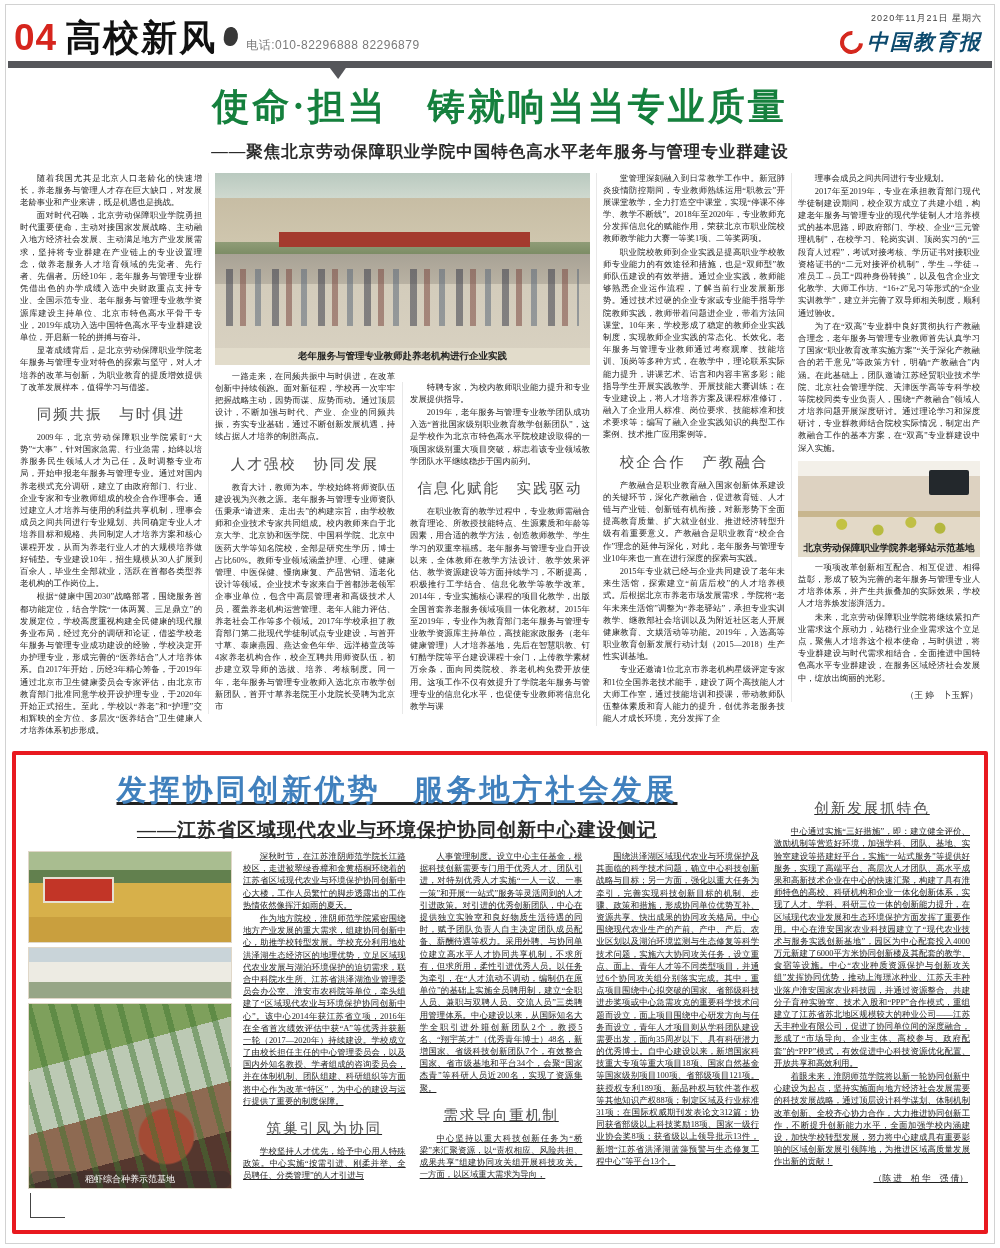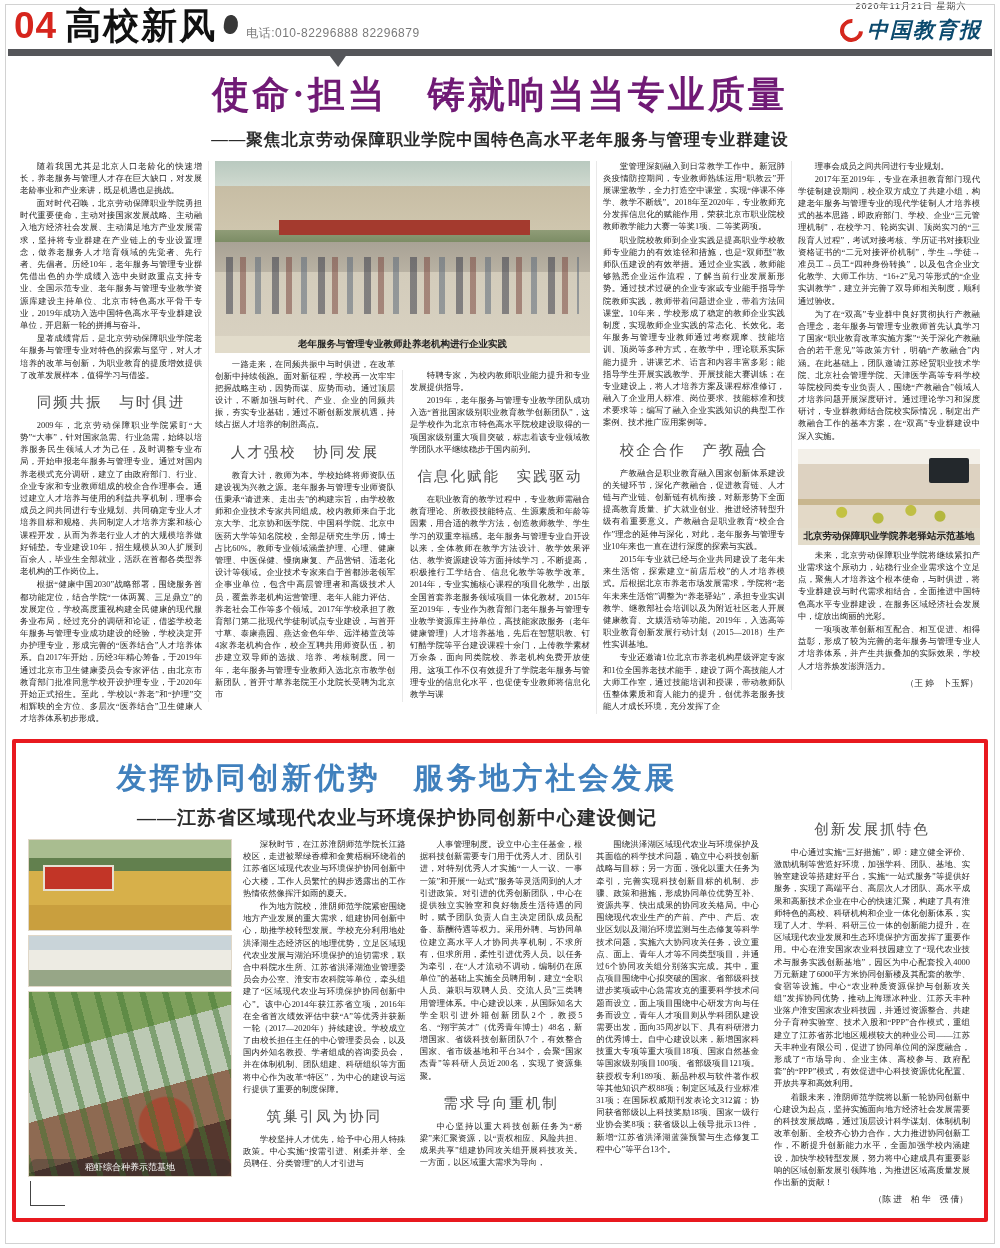--- a/index.html
+++ b/index.html
@@ -1,42 +1,42 @@
 <!DOCTYPE html>
 <html><head>
 <meta charset="utf-8">
 <style>
   html,body{margin:0;padding:0;background:#e9e9e9;}
   .page{position:relative;width:1000px;height:1248px;margin:0 auto;background:#ffffff;
         font-family:"Liberation Serif",serif;color:#222;overflow:hidden;box-sizing:border-box;}
   .frame{position:absolute;left:5px;right:5px;top:4px;bottom:4px;border:1px solid #d2d2d2;pointer-events:none;}
 
   
-  .masthead{display:flex;justify-content:space-between;align-items:flex-end;padding:0 18px 2px 14px;}
+  .masthead{display:flex;justify-content:space-between;align-items:flex-end;padding:12px 18px 2px 14px;}
   .mh-left{display:flex;align-items:flex-end;}
   .pgnum{font-family:"Liberation Sans",sans-serif;font-weight:bold;font-size:37px;line-height:1;color:#d6251d;letter-spacing:1px;}
   .sec-title{font-family:"Liberation Sans",sans-serif;font-weight:bold;font-size:36px;line-height:1;color:#111;margin-left:8px;letter-spacing:2px;}
   .callig{display:inline-block;width:14px;height:19px;background:#1c1c1c;border-radius:46% 58% 52% 44%;transform:rotate(9deg);margin:0 0 10px 7px;opacity:.88;}
   .phone{font-family:"Liberation Sans",sans-serif;font-size:12px;color:#7a7a7a;margin:0 0 2px 8px;letter-spacing:.5px;}
-  .mh-right{text-align:center;}
+  .mh-right{text-align:right;}
   .mh-date{font-family:"Liberation Sans",sans-serif;font-size:9px;color:#3c3c3c;margin-bottom:3px;letter-spacing:1px;}
   .brand{display:flex;align-items:center;justify-content:flex-end;}
   .swirl{display:inline-block;width:15px;height:15px;border:4px solid #d5281e;border-right-color:transparent;border-radius:50%;transform:rotate(-40deg);margin-right:4px;}
   .brand-name{font-family:"Liberation Serif",serif;font-style:italic;font-weight:bold;font-size:21px;color:#0c4a6e;letter-spacing:2px;}
   .rule{position:relative;height:7px;background:#55565a;margin:3px 8px 0 8px;}
   .tail{position:absolute;left:318px;top:7px;width:0;height:0;border-left:16px solid transparent;border-top:11px solid #55565a;transform:skewX(-35deg);}
 
   
   .para{font-size:8.4px;line-height:1.45;text-align:justify;text-indent:2em;margin:0 0 1px 0;color:#262626;}
   .sec-head{font-family:"Liberation Sans",sans-serif;text-align:center;font-size:14.5px;color:#4d4d4d;margin:11px 0 8px 0;letter-spacing:2px;font-weight:500;}
   .byline{font-size:8.8px;text-align:right;margin:5px 2px 0 0;color:#262626;}
 
   
   .article1{padding:6px 14px 0 14px;}
-  .a1-headline{margin:12px 0 0 0;text-align:center;font-size:37px;font-weight:bold;color:#701a75;letter-spacing:3px;line-height:1.15;}
+  .a1-headline{margin:12px 0 0 0;text-align:center;font-size:37px;font-weight:bold;color:#15803d;letter-spacing:3px;line-height:1.15;}
   .a1-sub{text-align:center;font-size:16.5px;font-weight:bold;color:#2b2b2b;margin:12px 0 10px 0;letter-spacing:1px;}
   .cols{display:flex;align-items:flex-start;margin-top:4px;}
   .cols > .vr{border-left:1px solid #e8e8e8;}
   .colc{flex:1;padding:0 6px;min-width:0;}
   .mid{flex:2.06;padding:0 6px;min-width:0;}
   .midcols{display:flex;align-items:flex-end;margin-top:6px;}
   .midcols > div{flex:1;min-width:0;}
   .midcols > div + div{border-left:1px solid #e8e8e8;padding-left:7px;margin-left:7px;}
 
   figure{margin:0;position:relative;}
@@ -50,22 +50,22 @@
       font-size:9.5px;text-align:center;padding:2px 0;color:#222;}
   .photo-side{height:96px;margin:6px 0 5px 0;background:
       radial-gradient(circle at 24% 66%,#c3c243 0 5px,transparent 6px),
       radial-gradient(circle at 44% 72%,#b8bb40 0 5px,transparent 6px),
       radial-gradient(circle at 62% 64%,#c0bf45 0 5px,transparent 6px),
       radial-gradient(circle at 78% 70%,#b4b73e 0 5px,transparent 6px),
       linear-gradient(180deg,#f3f0e9 0 16%,#ddd2c1 16% 52%,#c8b68e 52% 58%,#e3d9c7 58% 100%);}
   .tv{position:absolute;right:6%;top:10%;width:22%;height:26%;background:#23282c;border-radius:2px;}
 
   
-  .article2{display:flex;align-items:flex-end;margin:12px 12px 8px 12px;border:4px solid #e8191f;
-            border-radius:2px;padding:10px 12px 12px 12px;box-sizing:border-box;}
+  .article2{display:flex;align-items:center;margin:12px 12px 8px 12px;border:4px solid #e8191f;
+            border-radius:2px;padding:10px 12px 12px 12px;box-sizing:border-box;text-decoration:underline;}
   .a2-left{flex:1;min-width:0;}
   .a2-headline{margin:8px 0 0 0;text-align:center;font-size:30px;font-weight:bold;color:#4080bd;letter-spacing:3px;line-height:1.15;}
   .a2-sub{text-align:center;font-size:19px;font-weight:bold;color:#2b2b2b;margin:10px 0 8px 0;letter-spacing:1px;}
   .a2-cols{display:flex;align-items:flex-start;margin-top:4px;}
   .a2-cols .colc{padding:0 7px;}
   .photo-stack{width:204px;flex:none;padding-right:4px;}
   .ph{position:relative;margin-bottom:4px;border:1px solid #e0d7c8;box-sizing:border-box;}
   .ph-wheat{height:92px;background:linear-gradient(180deg,#a9bd90 0 20%,#62804e 20% 34%,#d7b04a 34% 72%,#c99f3e 72% 100%);}
   .sign{position:absolute;left:7%;top:28%;width:33%;height:24%;background:#c23527;border:2px solid #e6e0d2;}
   .ph-bldg{height:52px;background:linear-gradient(180deg,#c9d4d9 0 28%,#edebe3 28% 68%,#97a687 68% 100%);}
@@ -148,22 +148,22 @@
         <div>
             <p class="para">理事会成员之间共同进行专业规划。</p>
             <p class="para">2017年至2019年，专业在承担教育部门现代学徒制建设期间，校企双方成立了共建小组，构建老年服务与管理专业的现代学徒制人才培养模式的基本思路，即政府部门、学校、企业“三元管理机制”，在校学习、轮岗实训、顶岗实习的“三段育人过程”，考试对接考核、学历证书对接职业资格证书的“二元对接评价机制”，学生→学徒→准员工→员工“四种身份转换”，以及包含企业文化教学、大师工作坊、“16+2”见习等形式的“企业实训教学”，建立并完善了双导师相关制度，顺利通过验收。</p>
             <p class="para">为了在“双高”专业群中良好贯彻执行产教融合理念，老年服务与管理专业教师首先认真学习了国家“职业教育改革实施方案”“关于深化产教融合的若干意见”等政策方针，明确“产教融合”内涵。在此基础上，团队邀请江苏经贸职业技术学院、北京社会管理学院、天津医学高等专科学校等院校同类专业负责人，围绕“产教融合”领域人才培养问题开展深度研讨。通过理论学习和深度研讨，专业群教师结合院校实际情况，制定出产教融合工作的基本方案，在“双高”专业群建设中深入实施。</p>
           </div>
         <figure class="photo-side">
           <i class="tv"></i>
           <figcaption>北京劳动保障职业学院养老驿站示范基地</figcaption>
         </figure>
         <div>
+            <p class="para">一项项改革创新相互配合、相互促进、相得益彰，形成了较为完善的老年服务与管理专业人才培养体系，并产生共振叠加的实际效果，学校人才培养焕发澎湃活力。</p>
             <p class="para">未来，北京劳动保障职业学院将继续紧扣产业需求这个原动力，站稳行业企业需求这个立足点，聚焦人才培养这个根本使命，与时俱进，将专业群建设与时代需求相结合，全面推进中国特色高水平专业群建设，在服务区域经济社会发展中，绽放出绚丽的光彩。</p>
-            <p class="para">一项项改革创新相互配合、相互促进、相得益彰，形成了较为完善的老年服务与管理专业人才培养体系，并产生共振叠加的实际效果，学校人才培养焕发澎湃活力。</p>
             <p class="byline">（王 婷　卜玉辉）</p>
           </div>
       </div>
     </div>
   </section>
 
   <section class="article2">
     <div class="a2-left">
       <h2 class="a2-headline">发挥协同创新优势　服务地方社会发展</h2>
       <div class="a2-sub">——江苏省区域现代农业与环境保护协同创新中心建设侧记</div>

